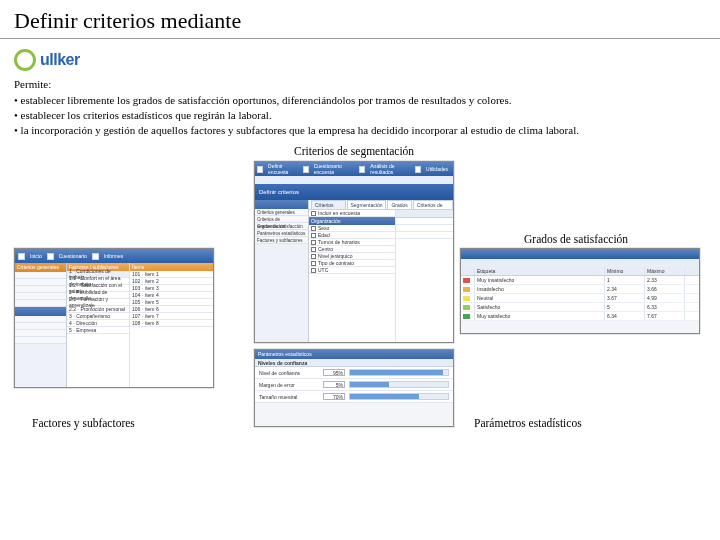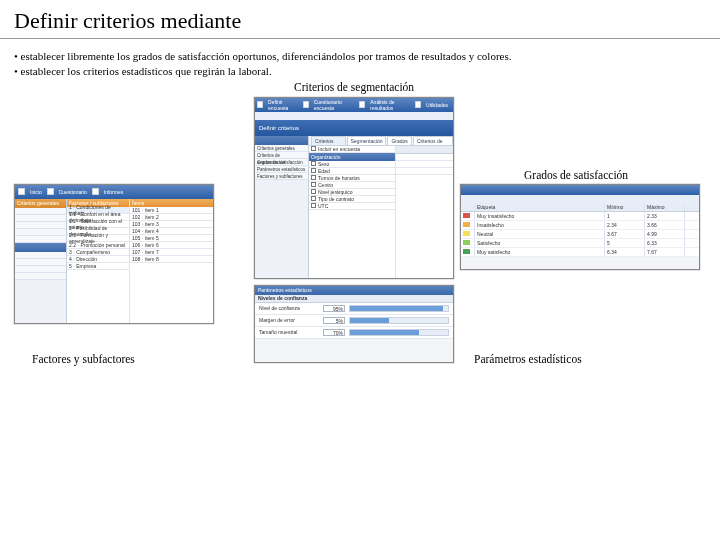--- a/index.html
+++ b/index.html
@@ -25,21 +25,21 @@
     width: 22px; height: 22px; border-radius: 50%;
     border: 3px solid #8fbf3f; display: inline-block;
   }
   .logo-text { color: #2a63b0; font-family: Arial, sans-serif; font-size: 16px; font-weight: bold; letter-spacing: -0.5px; }
   .permite-block { font-size: 11px; line-height: 1.35; max-width: 692px; }
   .permite-block .perm-head { margin-bottom: 1px; }
   .permite-block ul { list-style: none; padding: 0; }
   .permite-block li::before { content: "• "; }
   .permite-block li { }
 
-  .shots-area { position: relative; width: 692px; height: 320px; }
+  .shots-area { position: relative; width: 692px; height: 320px; margin-top: 6px; }
   .caption { position: absolute; font-size: 11.5px; white-space: nowrap; }
   .shot {
     position: absolute;
     border: 1px solid #888;
     background: #f3f5f9;
     box-shadow: 0 0 0 0.5px #ccc;
     overflow: hidden;
     font-family: Arial, sans-serif;
     font-size: 5px;
     color: #333;
@@ -103,25 +103,31 @@
   #shot4 .grow-row { display:flex; height:9px; border-bottom:1px solid #eceff5; font-size:5px; align-items:center; }
   #shot4 .sw { width:7px; height:5px; display:inline-block; margin-right:2px; }
 </style>
 </head>
 <body>
 
 <div class="page-title">Definir criterios mediante</div>
 
 <div class="content">
 
+  <div class="logo-row">
+    <span class="logo-swirl"></span>
+    <span class="logo-text">ullker</span>
+  </div>
 
   <div class="permite-block">
+    <div class="perm-head">Permite:</div>
     <ul>
       <li>establecer libremente los grados de satisfacción oportunos, diferenciándolos por tramos de resultados y colores.</li>
       <li>establecer los criterios estadísticos que regirán la laboral.</li>
+      <li>la incorporación y gestión de aquellos factores y subfactores que la empresa ha decidido incorporar al estudio de clima laboral.</li>
     </ul>
   </div>
 
   <div class="shots-area">
 
     <div class="caption" style="left:280px; top:2px;">Criterios de segmentación</div>
     <div class="caption" style="left:510px; top:90px;">Grados de satisfacción</div>
     <div class="caption" style="left:18px; top:274px;">Factores y subfactores</div>
     <div class="caption" style="left:460px; top:274px;">Parámetros estadísticos</div>
 

